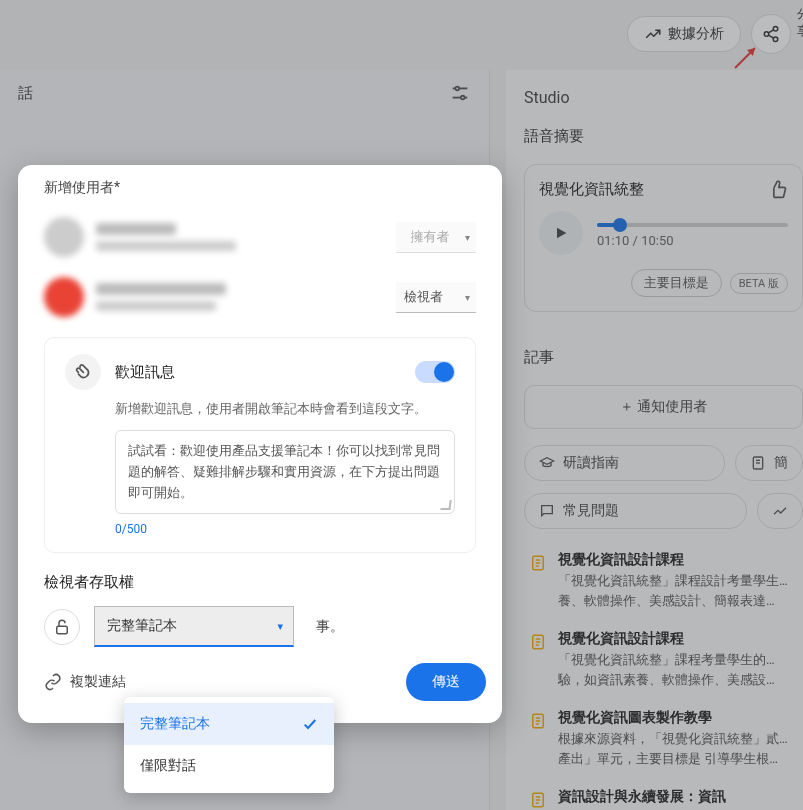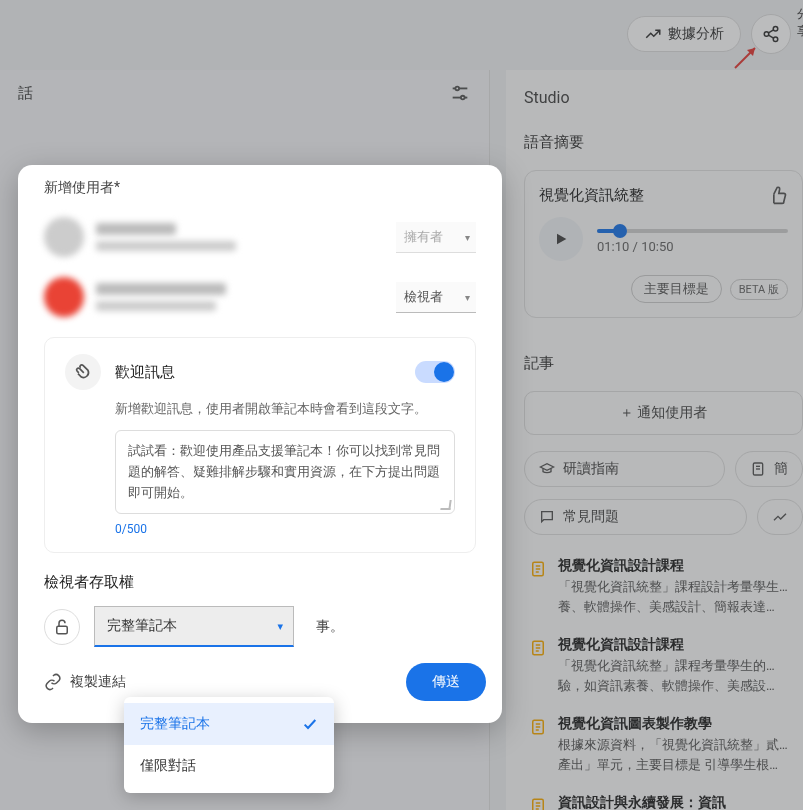--- a/index.html
+++ b/index.html
@@ -11,21 +11,21 @@
 .share-circle { width: 40px; height: 40px; border: 1px solid #ddd; border-radius: 50%; background:#fff; display: flex; align-items: center; justify-content: center; cursor: pointer; }
 .share-label { font-size: 12px; color: #333; position: absolute; left: 46px; top: -8px; line-height: 1.4; }
 .arrow-red { position: absolute; top: 42px; right: 42px; width: 30px; height: 30px; pointer-events:none;}
 
 .left-panel { position: absolute; left: 0; top: 70px; width: 490px; height: 740px; background: #f4f5f7; border-right: 1px solid #e0e0e0; }
 .left-header { display: flex; justify-content: space-between; padding: 12px 18px; align-items:center; }
 .left-title { font-size: 15px; color: #444; }
 .tune-icon { cursor:pointer; }
 
 .right-panel { position: absolute; left: 506px; top: 70px; right: 0; bottom: 0; background: #fafafa; padding: 18px 0 0 18px; }
-.studio-title { font-size: 16px; color: #444; margin-bottom: 26px; }
+.studio-title { font-size: 16px; color: #444; margin-bottom: 20px; }
 .right-section-title { font-size: 15px; color: #333; margin-bottom: 18px; }
 
 .visual-card { border: 1px solid #e0e0e0; border-radius: 12px; padding: 14px 14px 14px 14px; margin-bottom: 36px; position: relative;}
 .visual-title-row { display:flex; justify-content: space-between; align-items:center; margin-bottom: 12px;}
 .visual-title { font-size: 15px; font-weight: 500; color: #222; }
 .thumb-icon { cursor:pointer; }
 .player-row { display: flex; align-items: center; gap: 14px; }
 .play-btn { width: 44px; height: 44px; border-radius: 50%; background: #eef1f4; display:flex; align-items:center; justify-content:center; cursor:pointer; }
 .slider-col { flex:1; }
 .slider-track { height: 4px; background: #d0d0d0; border-radius: 2px; position: relative; margin: 4px 0 6px 0; }
@@ -56,21 +56,21 @@
 .notify-wrap { display:flex; align-items:center; gap:6px; font-size: 14px; color: #1a73e8; }
 .checkbox { width:18px; height:18px; background:#1a73e8; border-radius:3px; display:inline-flex; align-items:center; justify-content:center; color:#fff; }
 
 .user-row { display:flex; align-items:center; gap: 12px; padding: 10px 26px; }
 .avatar { width:40px; height:40px; border-radius:50%; background:#ccc; filter: blur(3px); }
 .avatar.red { background:#e94335; }
 .user-info { flex:1; }
 .user-name { height: 12px; background: #bbb; border-radius:3px; width: 80px; filter: blur(3px); margin-bottom:6px;}
 .user-mail { height: 10px; background: #ccc; border-radius:3px; width: 140px; filter: blur(3px);}
 .role-select { border: none; border-bottom: 1px solid #bbb; padding: 6px 20px 6px 8px; font-size: 13px; color: #555; position:relative; background:#fafafa; min-width: 80px;}
-.role-select.disabled { color: #aaa; border-bottom-color: #ddd; }
+.role-select.disabled { color: #aaa; border-bottom-color: #ddd; text-align: center; }
 .role-caret { position:absolute; right:6px; top:50%; transform: translateY(-50%); font-size:10px; color:#888;}
 
 .welcome-card { margin: 10px 26px 8px 26px; padding: 16px 20px; border: 1px solid #eee; border-radius: 10px; position: relative; }
 .welcome-head { display:flex; align-items:center; gap: 14px; margin-bottom: 10px;}
 .hand-icon { width:36px; height:36px; border-radius:50%; background:#f3f3f3; display:flex; align-items:center; justify-content:center;}
 .welcome-title { font-size: 15px; color: #222; flex:1;}
 .toggle { width: 40px; height: 22px; border-radius: 11px; background: #c9dbff; position: relative; cursor:pointer;}
 .toggle-knob { position:absolute; right: 1px; top: 1px; width: 20px; height: 20px; border-radius: 50%; background: #1a73e8; }
 .welcome-desc { font-size: 13px; color: #666; margin-left: 50px; margin-bottom: 12px;}
 .textarea { margin-left: 50px; border: 1px solid #ddd; border-radius: 6px; padding: 10px 12px; font-size: 13px; color: #555; line-height: 1.6; min-height: 62px; position:relative;}

